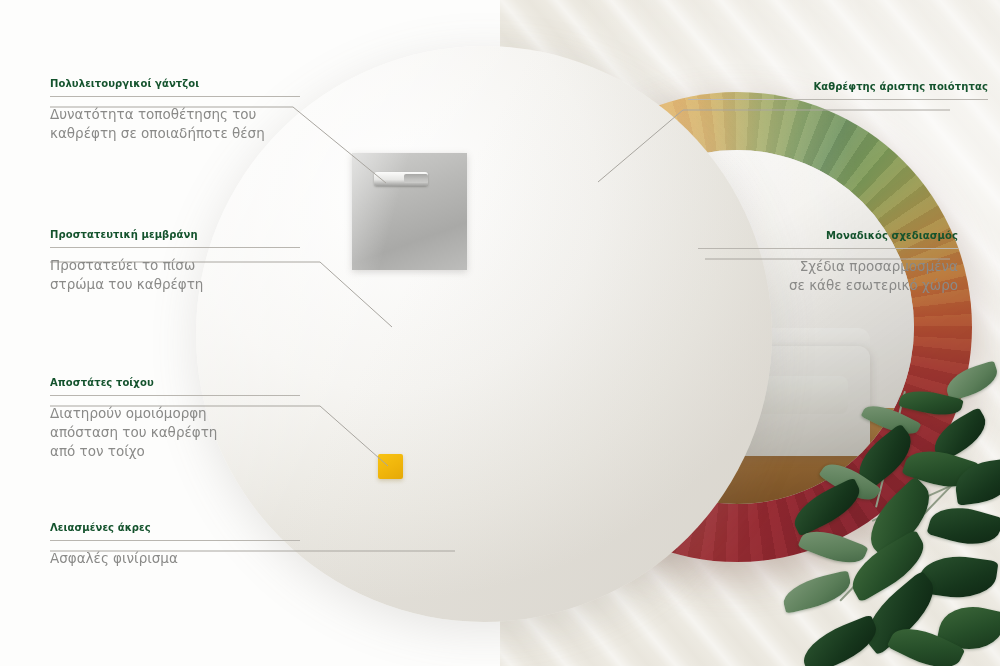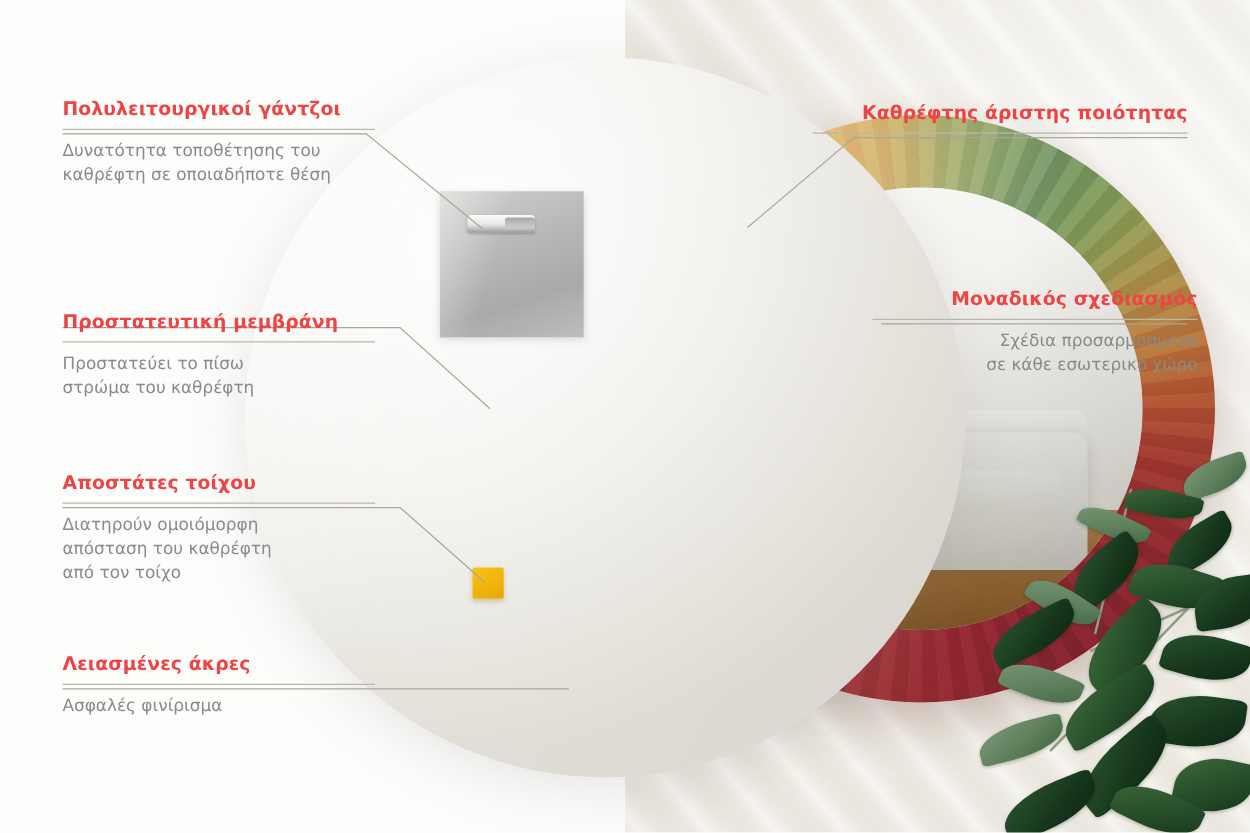--- a/index.html
+++ b/index.html
@@ -124,21 +124,21 @@
   
   .leaf{position:absolute;border-radius:64% 10% 64% 10%;
     background:linear-gradient(150deg,#3f6b3c 0%,#254d28 55%,#16331a 100%);
     box-shadow:0 1px 3px rgba(20,45,20,.30);}
   .leaf.light{background:linear-gradient(150deg,#7d9a78 0%,#5a7d58 60%,#3e6140 100%);}
   .leaf.dark{background:linear-gradient(150deg,#2c5530 0%,#16361c 60%,#0d2412 100%);}
   .stem{position:absolute;background:#8f9b86;border-radius:2px;transform-origin:left center;}
 
   
   .callout{position:absolute;}
-  .c-title{font-weight:bold;font-size:15px;color:#ef4444;letter-spacing:.1px;white-space:nowrap;}
+  .c-title{font-weight:bold;font-size:10px;color:#14532d;letter-spacing:.1px;white-space:nowrap;}
   .c-rule{height:1px;background:#b9b6b0;margin-top:7px;}
   .c-desc{font-size:13.5px;line-height:19px;color:#8a8a88;margin-top:8px;white-space:pre-line;}
   .right .c-title,.right .c-desc{text-align:right;}
 
   svg.lines{position:absolute;left:0;top:0;width:1000px;height:666px;pointer-events:none;}
 </style>
 </head>
 <body>
 
 <div id="stage">
@@ -224,42 +224,42 @@
     </g>
   </svg>
 
   <div class="callout left" style="left:50px;top:78px;width:250px;">
     <div class="c-title">Πολυλειτουργικοί γάντζοι</div>
     <div class="c-rule"></div>
     <div class="c-desc">Δυνατότητα τοποθέτησης του
 καθρέφτη σε οποιαδήποτε θέση</div>
   </div>
 
-  <div class="callout left" style="left:50px;top:248px;width:250px;">
+  <div class="callout left" style="left:50px;top:229px;width:250px;">
     <div class="c-title">Προστατευτική μεμβράνη</div>
     <div class="c-rule"></div>
     <div class="c-desc">Προστατεύει το πίσω
 στρώμα του καθρέφτη</div>
   </div>
 
   <div class="callout left" style="left:50px;top:522px;width:250px;">
     <div class="c-title">Λειασμένες άκρες</div>
     <div class="c-rule"></div>
     <div class="c-desc">Ασφαλές φινίρισμα</div>
   </div>
 
   <div class="callout left" style="left:50px;top:377px;width:250px;">
     <div class="c-title">Αποστάτες τοίχου</div>
     <div class="c-rule"></div>
     <div class="c-desc">Διατηρούν ομοιόμορφη
 απόσταση του καθρέφτη
 από τον τοίχο</div>
   </div>
 
-  <div class="callout right" style="left:650px;top:81px;width:300px;">
+  <div class="callout right" style="left:688px;top:81px;width:300px;">
     <div class="c-title">Καθρέφτης άριστης ποιότητας</div>
     <div class="c-rule"></div>
   </div>
 
   <div class="callout right" style="left:698px;top:230px;width:260px;">
     <div class="c-title">Μοναδικός σχεδιασμός</div>
     <div class="c-rule"></div>
     <div class="c-desc">Σχέδια προσαρμοσμένα
 σε κάθε εσωτερικό χώρο</div>
   </div>

